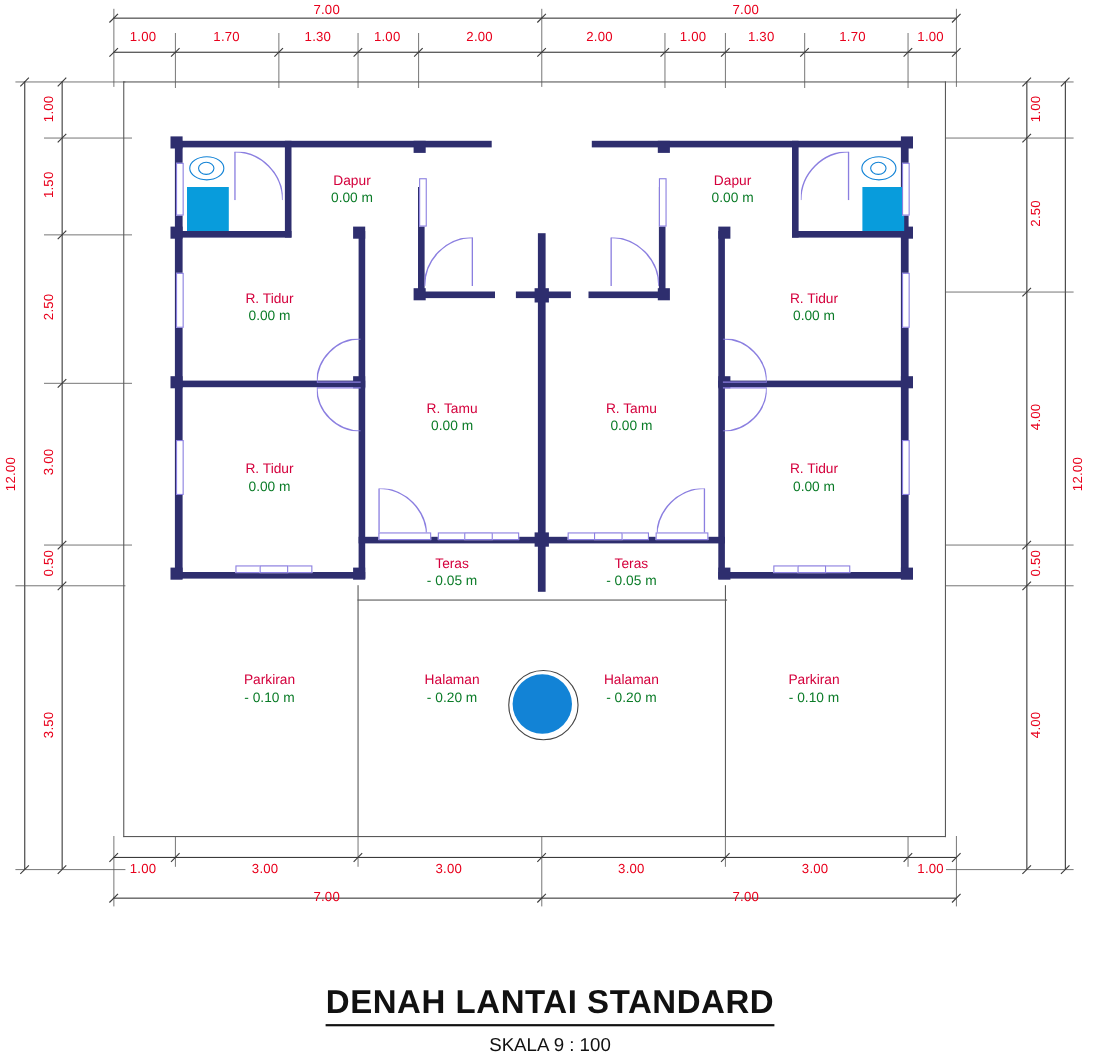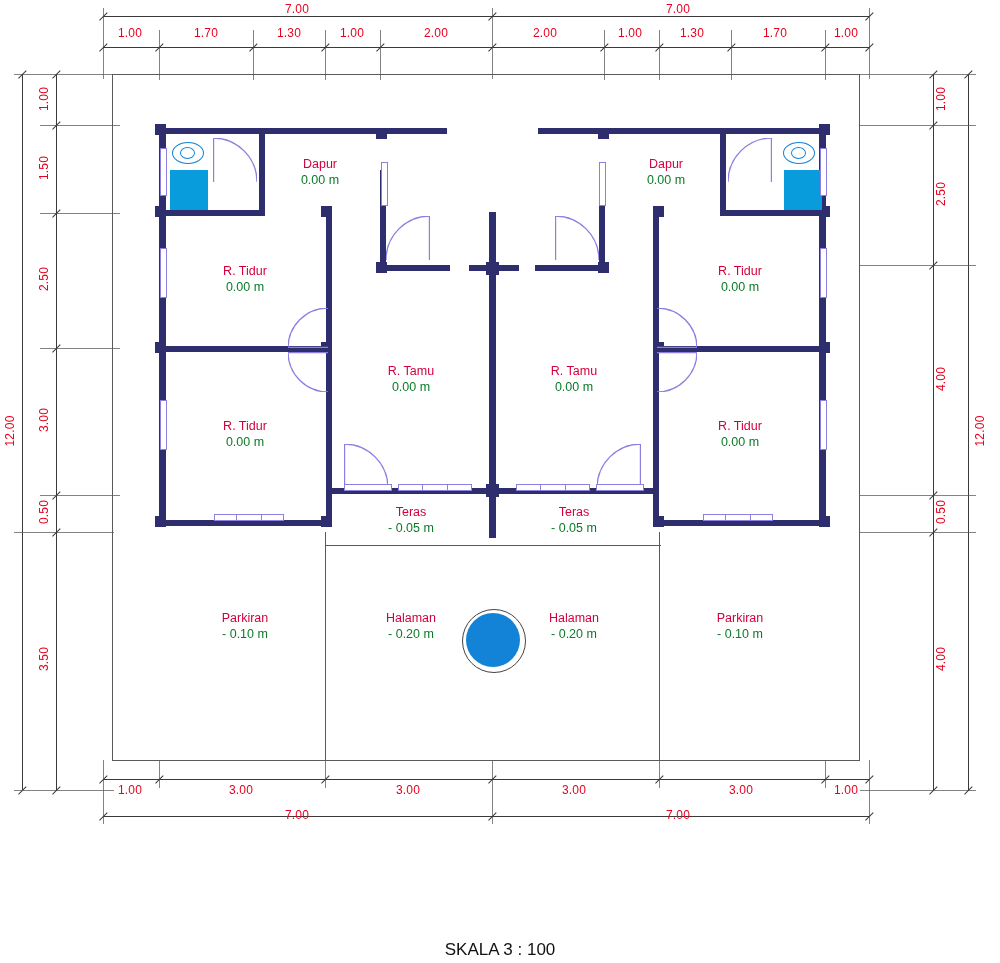--- a/index.html
+++ b/index.html
@@ -379,17 +379,20 @@
       <div class="dim abs v" style="left: 44px; top: 652px; width: 60px; text-align: center; margin-left: -30px; transform: rotate(-90deg);">3.50</div>
       <div class="dim abs v" style="left: 10px; top: 424px; width: 60px; text-align: center; margin-left: -30px; transform: rotate(-90deg);">12.00</div>
       <div class="dim abs v" style="left: 941px; top: 92px; width: 60px; text-align: center; margin-left: -30px; transform: rotate(-90deg);">1.00</div>
       <div class="dim abs v" style="left: 941px; top: 187px; width: 60px; text-align: center; margin-left: -30px; transform: rotate(-90deg);">2.50</div>
       <div class="dim abs v" style="left: 941px; top: 372px; width: 60px; text-align: center; margin-left: -30px; transform: rotate(-90deg);">4.00</div>
       <div class="dim abs v" style="left: 941px; top: 505px; width: 60px; text-align: center; margin-left: -30px; transform: rotate(-90deg);">0.50</div>
       <div class="dim abs v" style="left: 941px; top: 652px; width: 60px; text-align: center; margin-left: -30px; transform: rotate(-90deg);">4.00</div>
       <div class="dim abs v" style="left: 980px; top: 424px; width: 60px; text-align: center; margin-left: -30px; transform: rotate(-90deg);">12.00</div>
     </div>
 
+  <div class="abs" style="left:0;top:895px;width:1000px;text-align:center;">
+    <div class="title" style="display:inline-block;border-bottom:2.5px solid #111;padding-bottom:2px;">DENAH LANTAI STANDARD</div>
+  </div>
   <div class="abs" style="left:0;top:940px;width:1000px;text-align:center;">
-    <span class="subtitle">SKALA 3 : 100</span>
+    <span class="subtitle">SKALA 9 : 100</span>
   </div>
 
 </div>
 
 </body></html>

